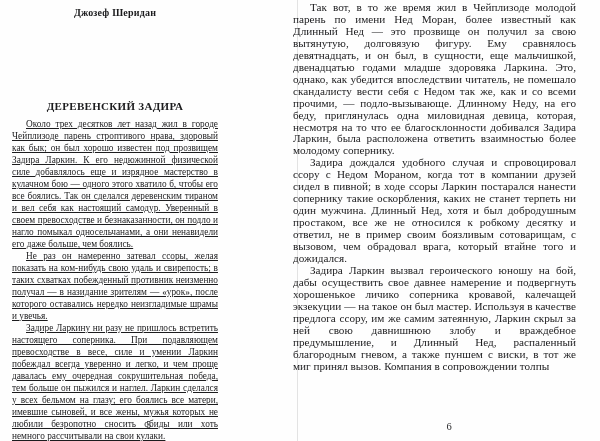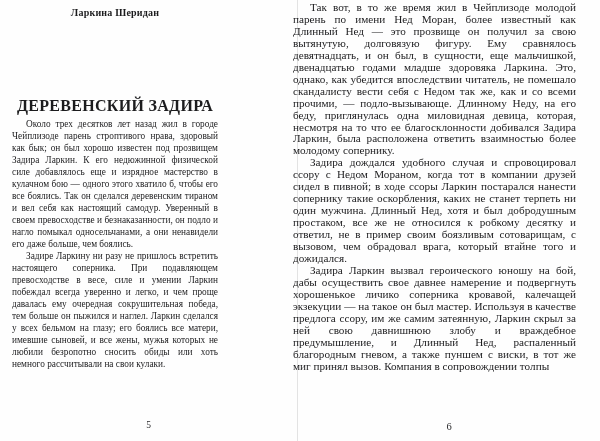--- a/index.html
+++ b/index.html
@@ -30,32 +30,32 @@
     text-align: center;
     font-weight: bold;
     font-size: 10px;
     line-height: 13px;
     letter-spacing: 0.2px;
   }
   .chapter-title {
     margin-top: 80px;
     text-align: center;
     font-weight: bold;
-    font-size: 16px;
+    font-size: 11px;
     line-height: 14px;
     letter-spacing: 0.3px;
   }
   .body-left {
     margin-top: 5px;
     font-size: 9.3px;
     line-height: 12px;
     text-align: justify;
     hyphens: auto;
   }
-  .body-left p { text-indent: 14px; }
+  .body-left p { text-indent: 14px; text-decoration: underline; }
   
   .page-right {
     position: absolute;
     left: 293px; top: 2px;
     width: 283px;
     color: #1c1c1e;
   }
   .body-right {
     font-size: 11.2px;
     line-height: 11.95px;
@@ -80,25 +80,26 @@
 </style>
 </head>
 <body style="background: rgb(254, 254, 254);">
 
 <div class="spread">
 
   <div class="divider" style="background: rgb(227, 227, 227);"></div>
 
   <div class="page-left">
     <div class="author-block">
-      <div>Ларкина Шеридан</div>
+      <div>Джозеф Шеридан</div>
     </div>
     <div class="chapter-title">ДЕРЕВЕНСКИЙ ЗАДИРА</div>
     <div class="body-left">
         <p>Около трех десятков лет назад жил в городе Чейплизоде парень строптивого нрава, здоровый как бык; он был хорошо известен под прозвищем Задира Ларкин. К его недюжинной физической силе добавлялось еще и изрядное мастерство в кулачном бою — одного этого хватило б, чтобы его все боялись. Так он сделался деревенским тираном и вел себя как настоящий самодур. Уверенный в своем превосходстве и безнаказанности, он подло и нагло помыкал односельчанами, а они ненавидели его даже больше, чем боялись.</p>
+        <p>Не раз он намеренно затевал ссоры, желая показать на ком-нибудь свою удаль и свирепость; в таких схватках побежденный противник неизменно получал — в назидание зрителям — «урок», после которого оставались нередко неизгладимые шрамы и увечья.</p>
         <p>Задире Ларкину ни разу не пришлось встретить настоящего соперника. При подавляющем превосходстве в весе, силе и умении Ларкин побеждал всегда уверенно и легко, и чем проще давалась ему очередная сокрушительная победа, тем больше он пыжился и наглел. Ларкин сделался у всех бельмом на глазу; его боялись все матери, имевшие сыновей, и все жены, мужья которых не любили безропотно сносить обиды или хоть немного рассчитывали на свои кулаки.</p>
       </div>
   </div>
 
   <div class="page-right">
     <div class="body-right">
         <p>Так вот, в то же время жил в Чейплизоде молодой парень по имени Нед Моран, более известный как Длинный Нед — это прозвище он получил за свою вытянутую, долговязую фигуру. Ему сравнялось девятнадцать, и он был, в сущности, еще мальчишкой, двенадцатью годами младше здоровяка Ларкина. Это, однако, как убедится впоследствии читатель, не помешало скандалисту вести себя с Недом так же, как и со всеми прочими, — подло-вызывающе. Длинному Неду, на его беду, приглянулась одна миловидная девица, которая, несмотря на то что ее благосклонности добивался Задира Ларкин, была расположена ответить взаимностью более молодому сопернику.</p>
         <p>Задира дождался удобного случая и спровоцировал ссору с Недом Мораном, когда тот в компании друзей сидел в пивной; в ходе ссоры Ларкин постарался нанести сопернику такие оскорбления, каких не станет терпеть ни один мужчина. Длинный Нед, хотя и был добродушным простаком, все же не относился к робкому десятку и ответил, не в пример своим боязливым сотоварищам, с вызовом, чем обрадовал врага, который втайне того и дожидался.</p>
         <p>Задира Ларкин вызвал героического юношу на бой, дабы осуществить свое давнее намерение и подвергнуть хорошенькое личико соперника кровавой, калечащей экзекуции — на такое он был мастер. Используя в качестве предлога ссору, им же самим затеянную, Ларкин скрыл за ней свою давнишнюю злобу и враждебное предумышление, и Длинный Нед, распаленный благородным гневом, а также пуншем с виски, в тот же миг принял вызов. Компания в сопровождении толпы</p>
       </div>

